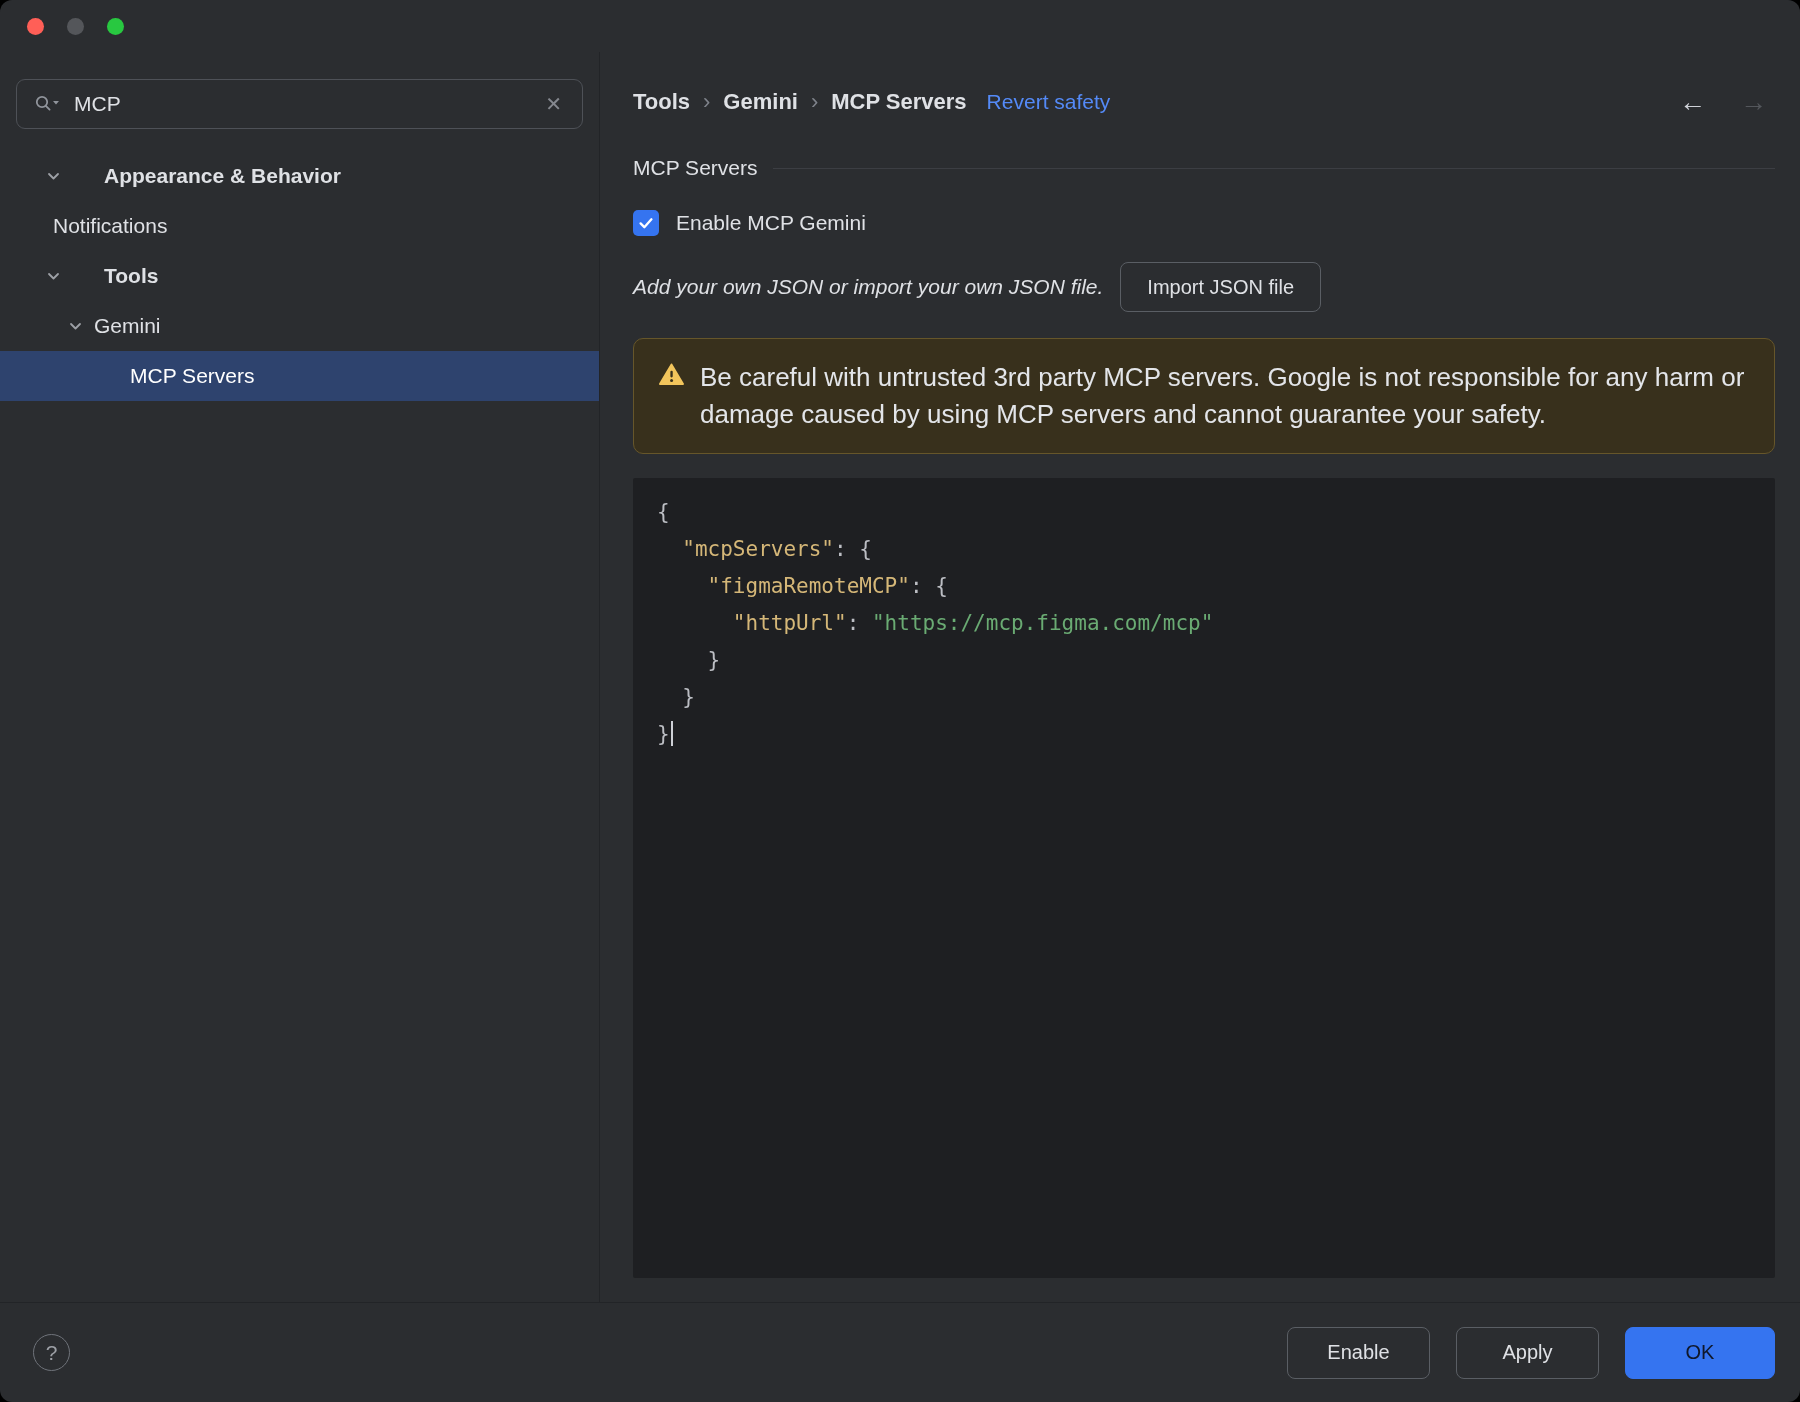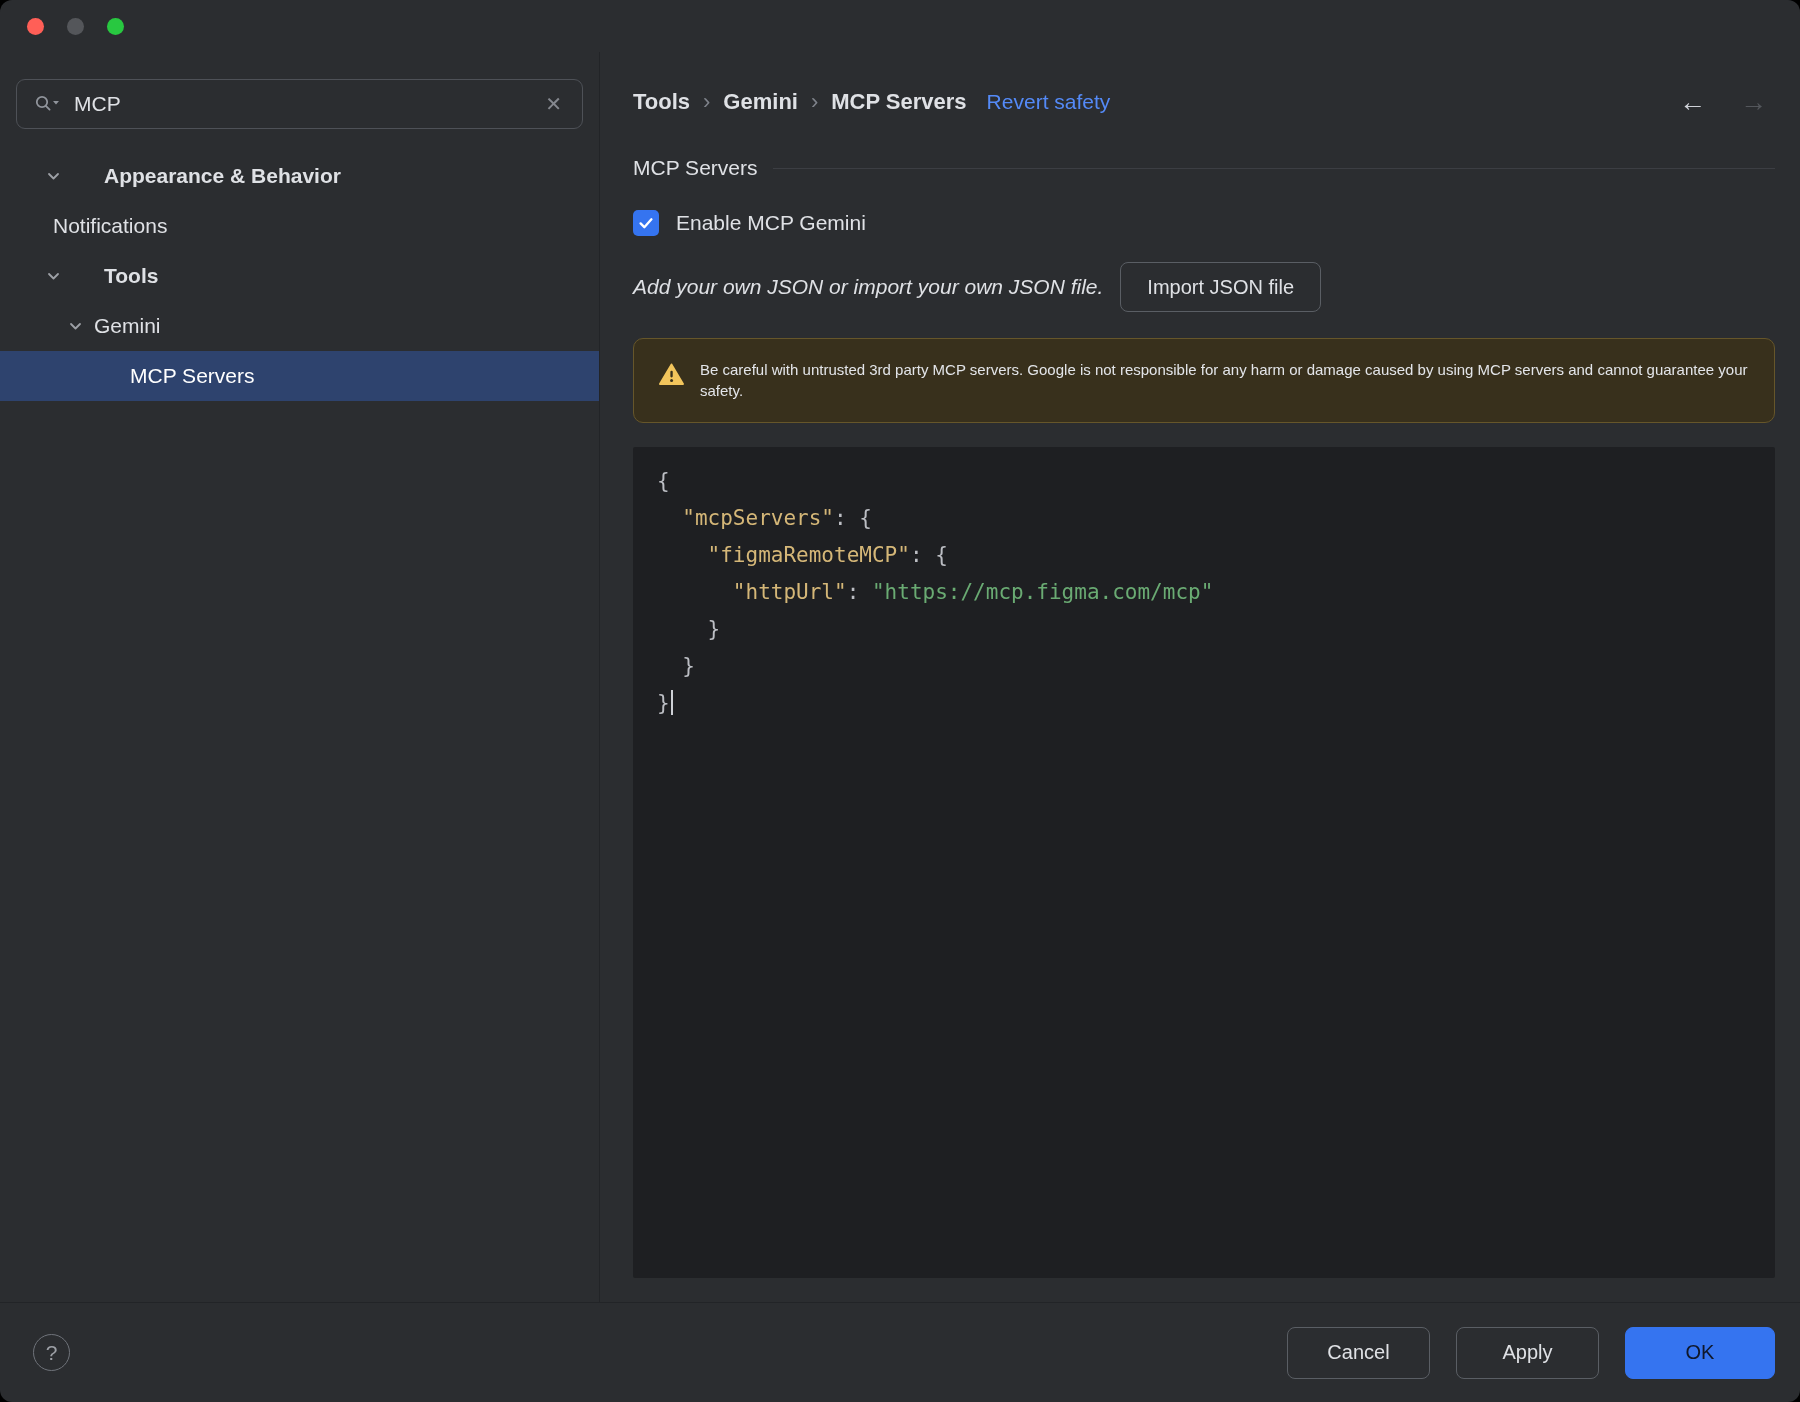--- a/index.html
+++ b/index.html
@@ -77,21 +77,21 @@
     background:transparent; border:1px solid #5a5e64; border-radius:8px;
     height:50px; padding:0 26px; cursor:default;
   }
   .import-btn{ margin-left:17px; }
 
   .warning-banner{
     margin-top:26px; border:1px solid #66562a; background:#38301c; border-radius:10px;
     padding:20px 24px; display:flex; align-items:flex-start; flex:0 0 auto;
   }
   .warning-banner svg{ flex:0 0 auto; margin-top:3px; }
-  .warning-text{ font-size:15px; line-height:1.42; margin-left:15px; color:#e3e5e9; }
+  .warning-text{ font-size:26px; line-height:1.42; margin-left:15px; color:#e3e5e9; }
 
   .editor{
     margin-top:24px; margin-bottom:24px; flex:1; background:#1e1f22; border-radius:2px;
     padding:16px 0 0 24px; overflow:hidden; cursor:text;
   }
   .code-line{
     font-family:"DejaVu Sans Mono", monospace; font-size:21px; line-height:37px;
     white-space:pre; color:#bcbec4;
   }
   .tk-k{ color:#d5b778; }
@@ -224,18 +224,18 @@
         <div class="code-line"><span class="tk-p">  }</span></div>
         <div class="code-line"><span class="tk-p">}</span><span class="caret"></span></div>
       </div>
 
     </main>
   </div>
 
   <footer class="footer">
     <span class="help-circle">?</span>
     <span class="footer-spacer"></span>
-    <button class="btn">Cancel</button>
+    <button class="btn">Enable</button>
     <button class="btn">Apply</button>
     <button class="btn primary">OK</button>
   </footer>
 
 </div>
 
 </body></html>

